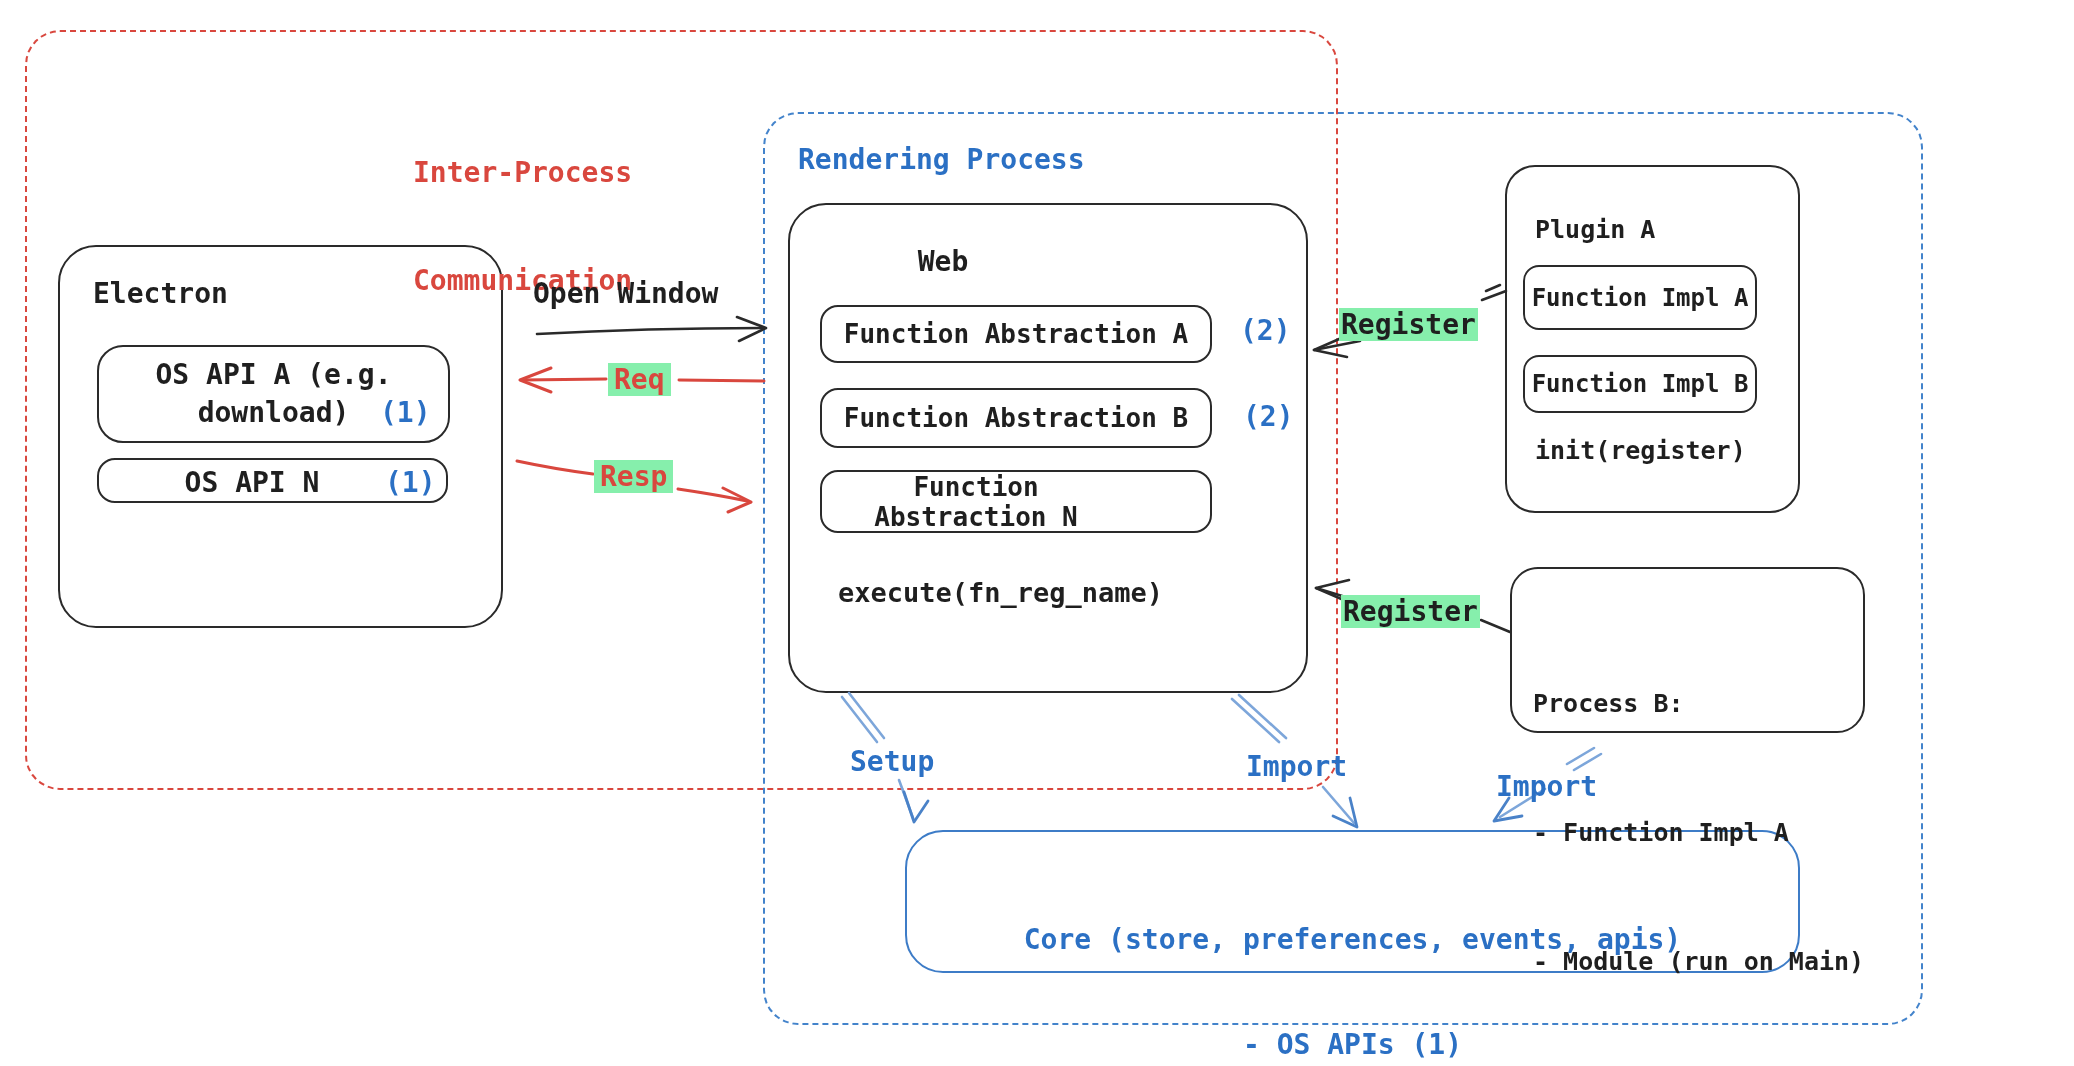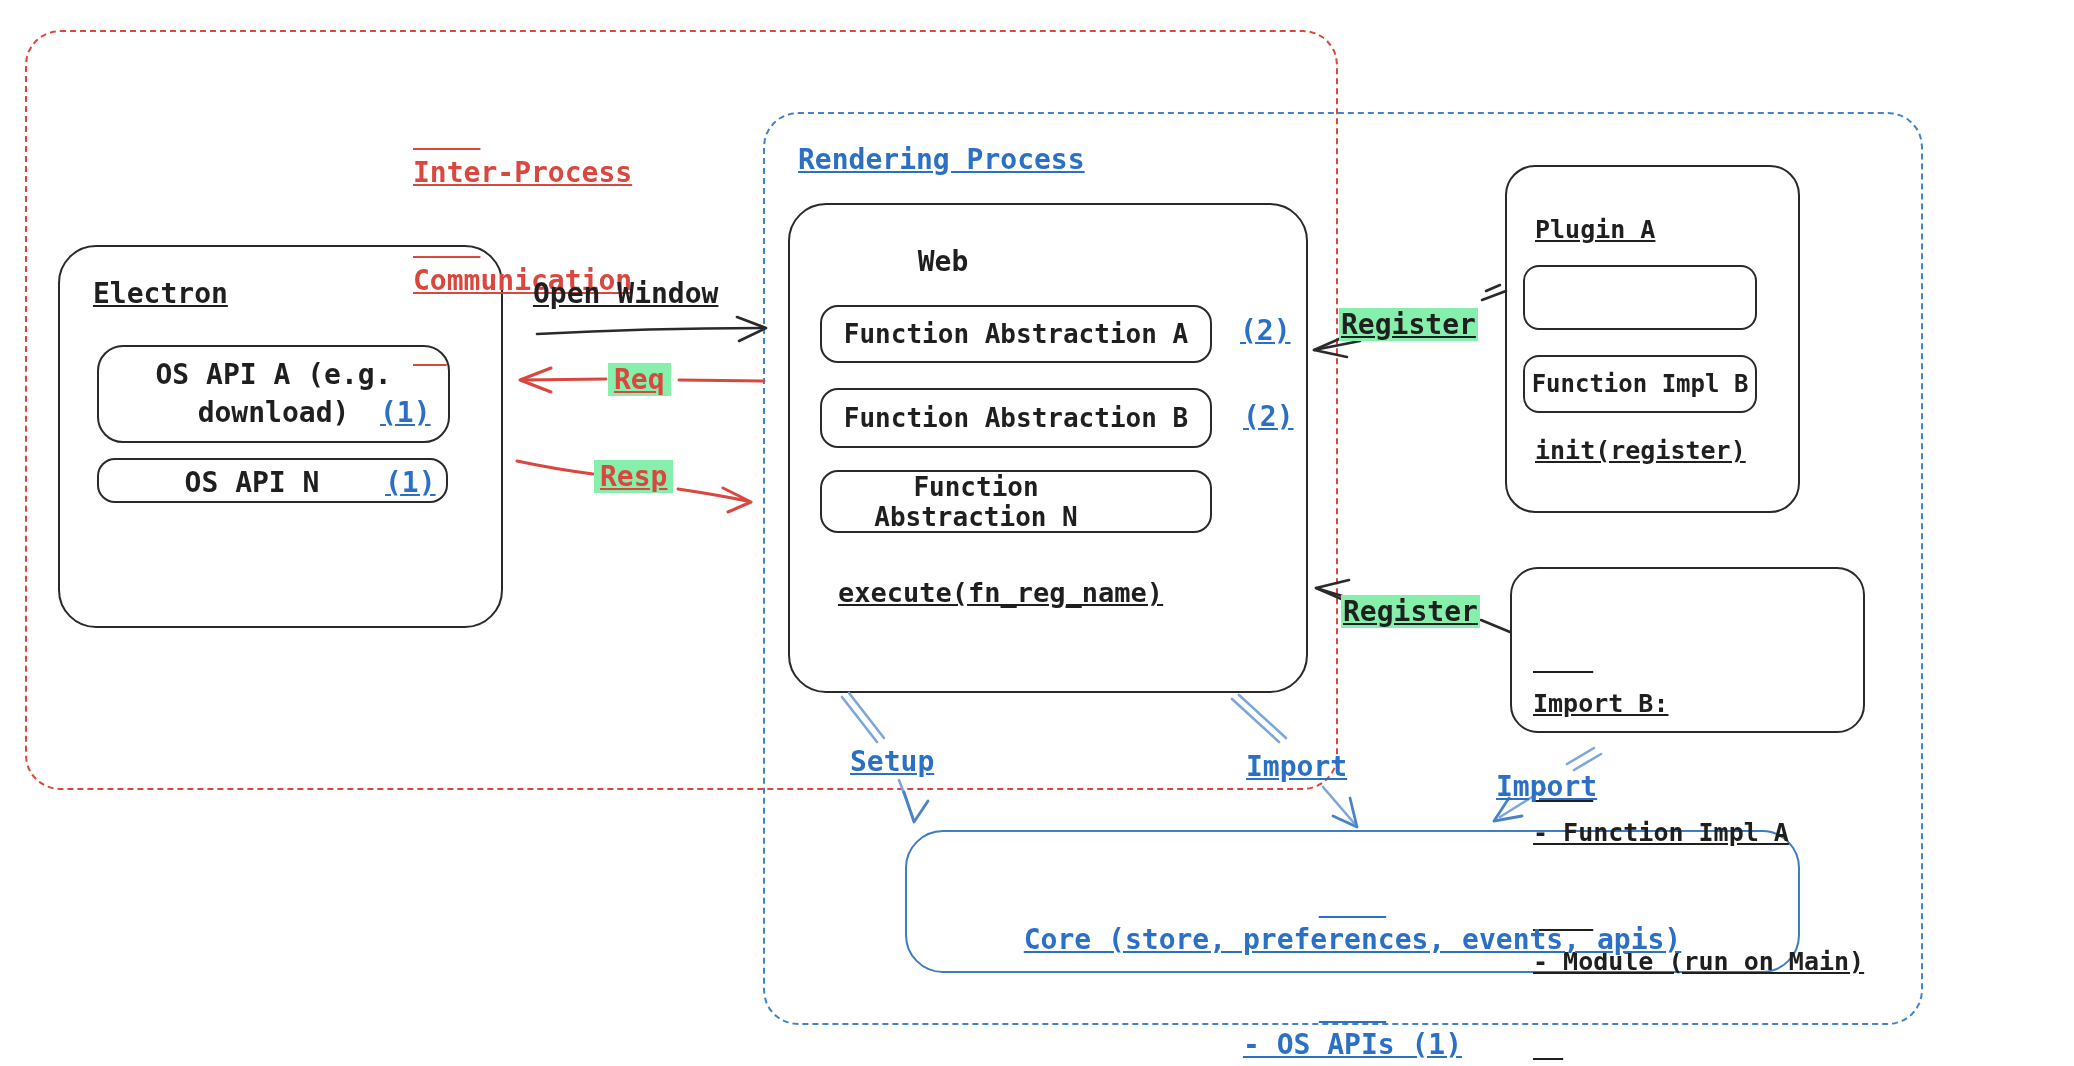--- a/index.html
+++ b/index.html
@@ -2,21 +2,21 @@
 <html><head>
 <meta charset="utf-8">
 <style>
   html,body{margin:0;padding:0;background:#ffffff;}
   #canvas{
     position:relative;width:2074px;height:1066px;background:#ffffff;overflow:hidden;
     font-family:"DejaVu Sans Mono", monospace;font-weight:600;color:#1f1f1f;
   }
   .box{position:absolute;border:2.5px solid #2a2a2a;background:transparent;box-sizing:border-box;}
   .dashedbox{position:absolute;border:2.5px dashed;background:transparent;box-sizing:border-box;}
-  .lbl{position:absolute;white-space:pre;text-decoration:underline;}
+  .lbl{position:absolute;white-space:pre;}
   .center-lbl{position:absolute;display:flex;align-items:center;justify-content:center;text-align:center;}
   .badge{color:#2b70c4;}
   .red{color:#d9473e;}
   .blue{color:#2b70c4;}
   .onwhite{background:#86efac;padding:0 6px;text-align:right;}
   svg#arrows{position:absolute;left:0;top:0;pointer-events:none;}
   svg#arrows path{fill:none;stroke-linecap:round;stroke-linejoin:round;}
   .stroke-black{stroke:#2a2a2a;stroke-width:2.6;}
   .stroke-red{stroke:#d9473e;stroke-width:3;}
   .stroke-lblue{stroke:#7da6da;stroke-width:2.6;}
@@ -102,25 +102,26 @@
 
   <div class="center-lbl" style="left:788px;top:245px;width:310px;height:32px;font-size:28px;">Web</div>
   <div class="center-lbl" style="left:820px;top:305px;width:392px;height:58px;font-size:26px;">Function Abstraction A</div>
   <div class="lbl badge" style="left:1240px;top:314px;font-size:28px;">(2)</div>
   <div class="center-lbl" style="left:820px;top:388px;width:392px;height:60px;font-size:26px;">Function Abstraction B</div>
   <div class="lbl badge" style="left:1243px;top:400px;font-size:28px;">(2)</div>
   <div class="center-lbl" style="left:820px;top:470px;width:312px;height:63px;font-size:26px;">Function Abstraction N</div>
   <div class="lbl" style="left:838px;top:577px;font-size:27px;">execute(fn_reg_name)</div>
 
   <div class="lbl" style="left:1535px;top:215px;font-size:25px;">Plugin A</div>
+  <div class="center-lbl" style="left:1523px;top:265px;width:234px;height:65px;font-size:24px;">Function Impl A</div>
   <div class="center-lbl" style="left:1523px;top:355px;width:234px;height:58px;font-size:24px;">Function Impl B</div>
   <div class="lbl" style="left:1535px;top:436px;font-size:25px;">init(register)</div>
 
   <div class="lbl" style="left:1533px;top:596px;font-size:25px;line-height:43px;">
-    <div>Import B:</div>
+    <div>Process B:</div>
     <div>- Function Impl A</div>
     <div>- Module (run on Main)</div>
   </div>
 
   <div class="lbl blue" style="left:905px;top:852px;width:895px;font-size:28px;line-height:35px;text-align:center;">
     <div>Core (store, preferences, events, apis)</div>
     <div>- OS APIs (1)</div>
     
   </div>
 

